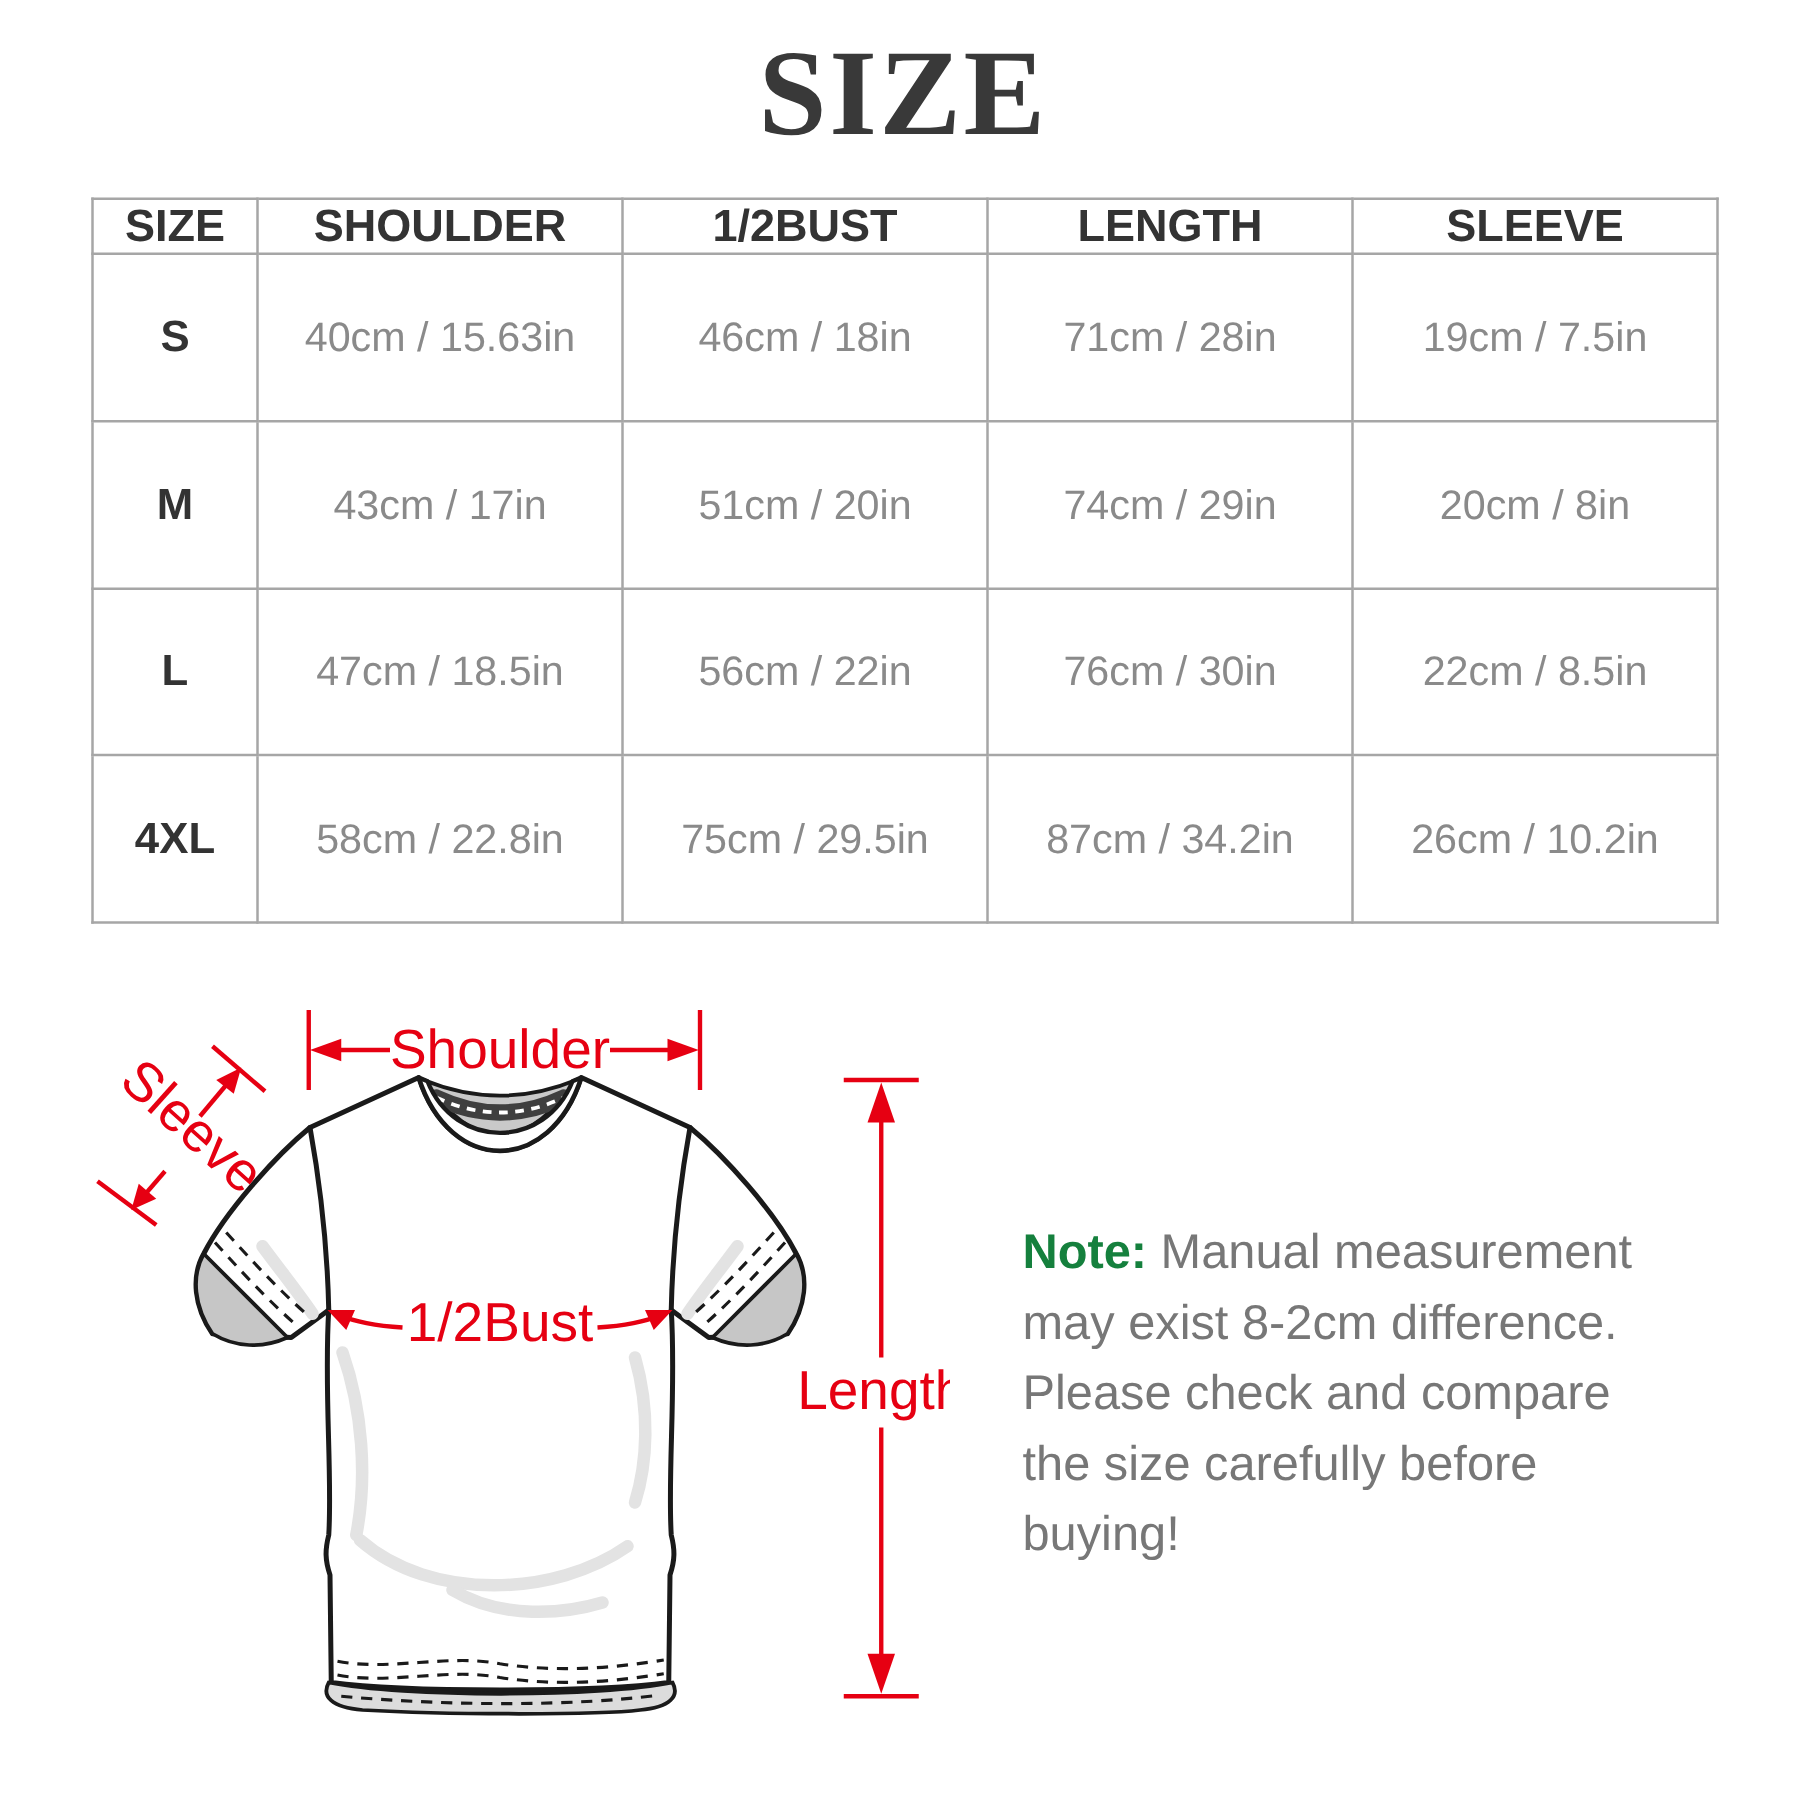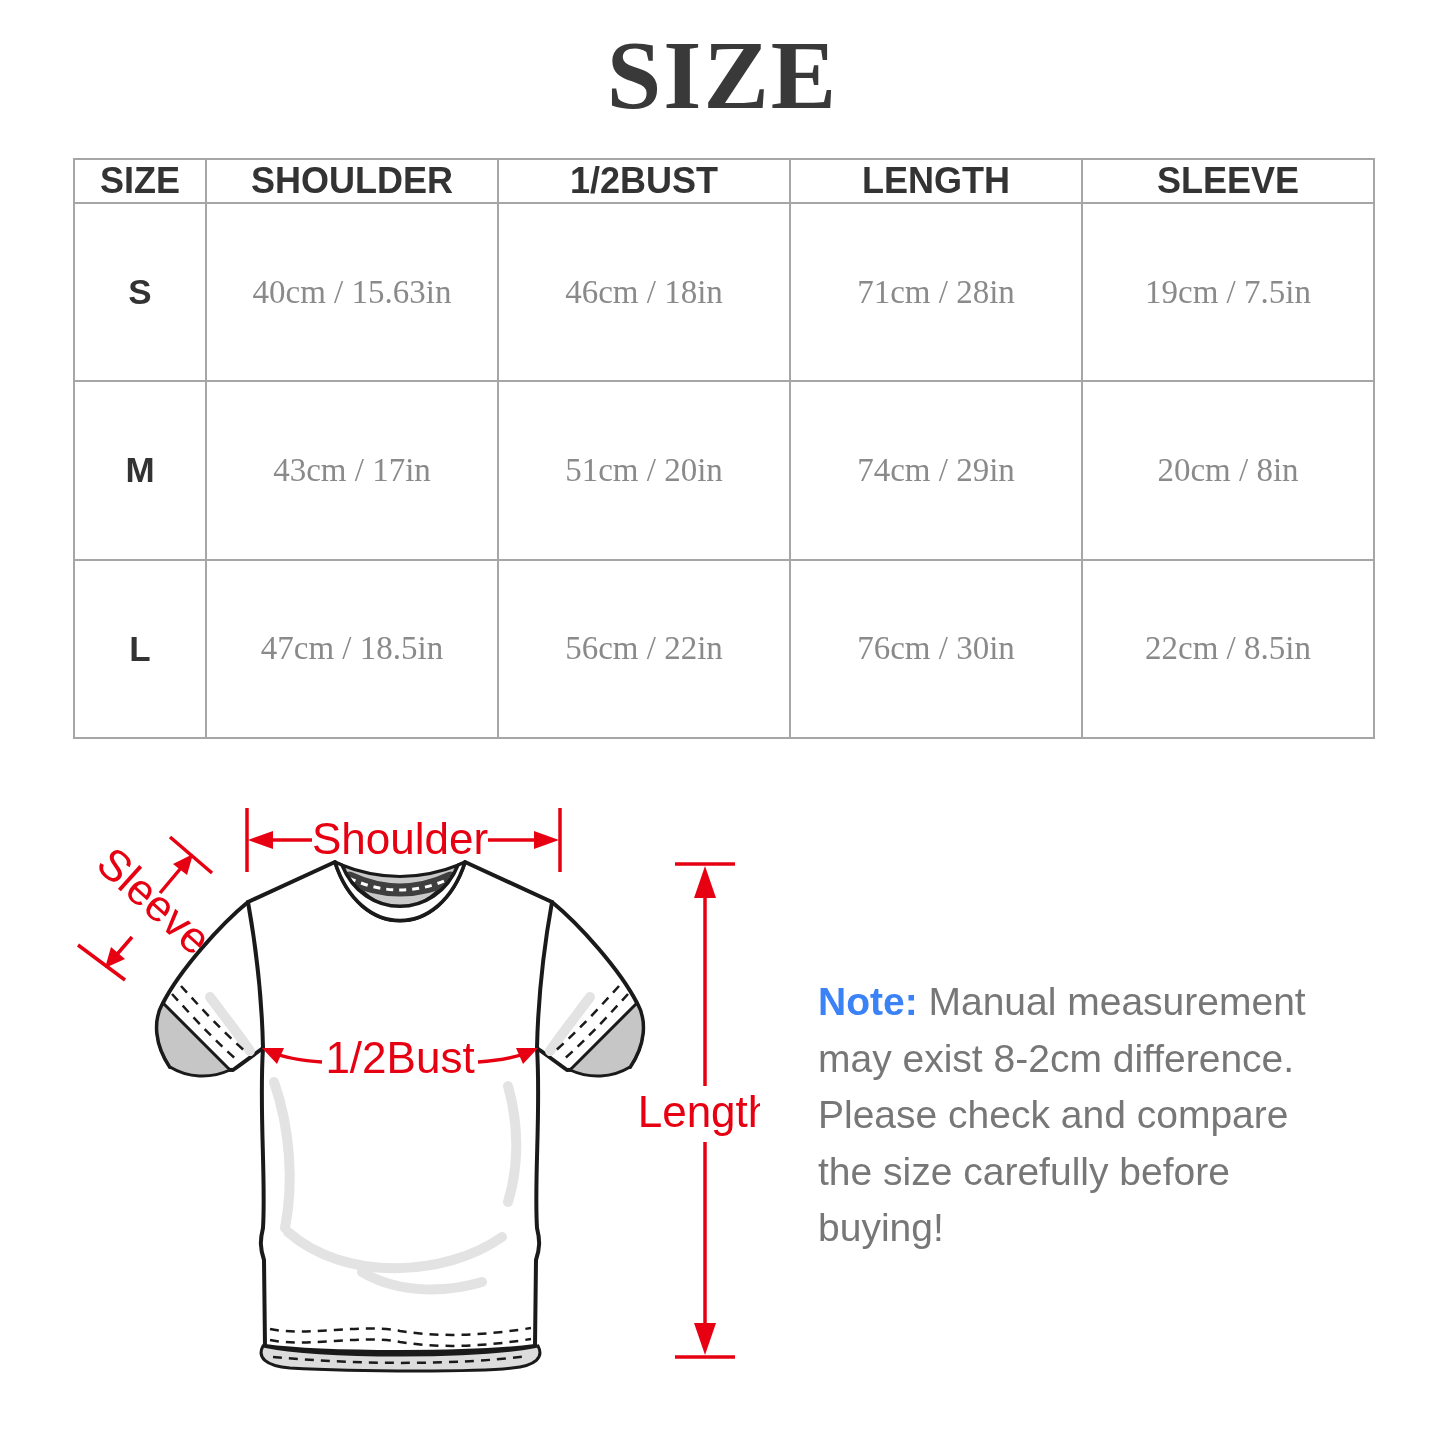--- a/index.html
+++ b/index.html
@@ -16,26 +16,26 @@
   table.size-chart {
     position:absolute; left:73px; top:158px; width:1302px; height:581px;
     border-collapse:collapse; table-layout:fixed;
   }
   table.size-chart col.c0 { width:132px; }
   table.size-chart th, table.size-chart td {
     border:2px solid #a6a6a6; text-align:center; vertical-align:middle; padding:0;
   }
   table.size-chart thead th { font-size:36px; font-weight:700; color:#333333; }
   table.size-chart tbody th { font-size:35px; font-weight:700; color:#333333; }
-  table.size-chart tbody td { font-size:33px; font-weight:400; color:#8a8a8a;font-family:Liberation Serif, serif; }
+  table.size-chart tbody td { font-size:33px; font-weight:400; color:#8a8a8a; }
   .note {
     position:absolute; left:818px; top:974px; width:505px;
     font-size:39px; line-height:1.45; color:#777777;
   }
-  .note b { font-weight:700; color:#3b82f6;text-align:center; }
+  .note b { font-weight:700; color:#15803d;text-align:center; }
   svg.diagram { position:absolute; left:60px; top:790px; }
 
   
   .outline { fill:#ffffff; stroke:#1a1a1a; stroke-width:4; stroke-linejoin:round; }
   .ln   { fill:none; stroke:#1a1a1a; stroke-width:4; stroke-linecap:round; }
   .grayfill { fill:#c6c6c6; stroke:#1a1a1a; stroke-width:3; stroke-linejoin:round; }
   .bowl { fill:#c9c9c9; stroke:#1a1a1a; stroke-width:3; }
   .band { fill:none; stroke:#3f3f3f; stroke-width:13; stroke-linecap:round; }
   .bandstitch { fill:none; stroke:#ffffff; stroke-width:3; stroke-dasharray:7 6; }
   .neckband { fill:#ffffff; stroke:#1a1a1a; stroke-width:3.5; stroke-linejoin:round; }
@@ -82,20 +82,27 @@
       <td>51cm / 20in</td>
       <td>74cm / 29in</td>
       <td>20cm / 8in</td>
     </tr>
     <tr>
       <th>L</th>
       <td>47cm / 18.5in</td>
       <td>56cm / 22in</td>
       <td>76cm / 30in</td>
       <td>22cm / 8.5in</td>
+    </tr>
+    <tr>
+      <th>4XL</th>
+      <td>58cm / 22.8in</td>
+      <td>75cm / 29.5in</td>
+      <td>87cm / 34.2in</td>
+      <td>26cm / 10.2in</td>
     </tr>
   </tbody>
 </table>
 
 <svg class="diagram" width="700" height="620" viewBox="0 0 700 620">
 
   <g>
     <path class="outline" d="M 275 72 L 188 112 C 160 135, 120 180, 103 213
       C 93 231, 95 255, 110 277 L 173 280 C 184 272, 195 264, 203 258
       C 199 320, 206 390, 203 438 C 200 450, 200 458, 204 470 L 205 556

